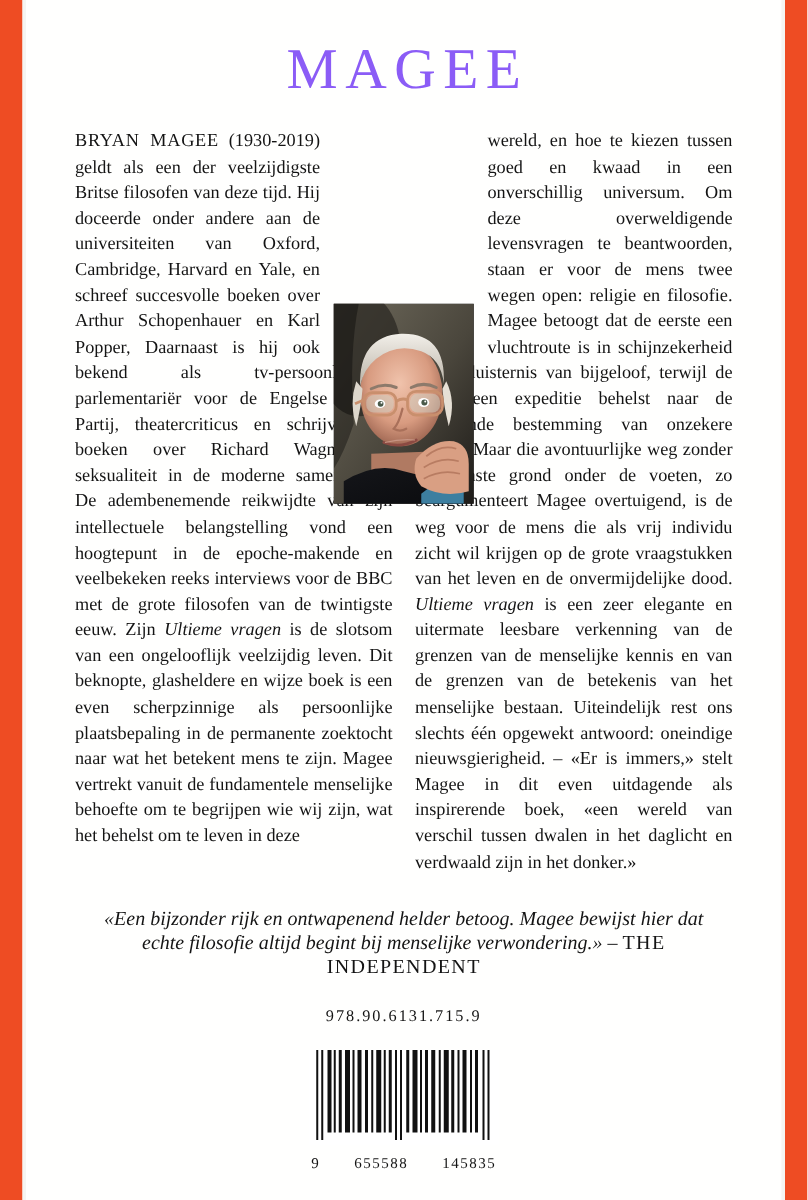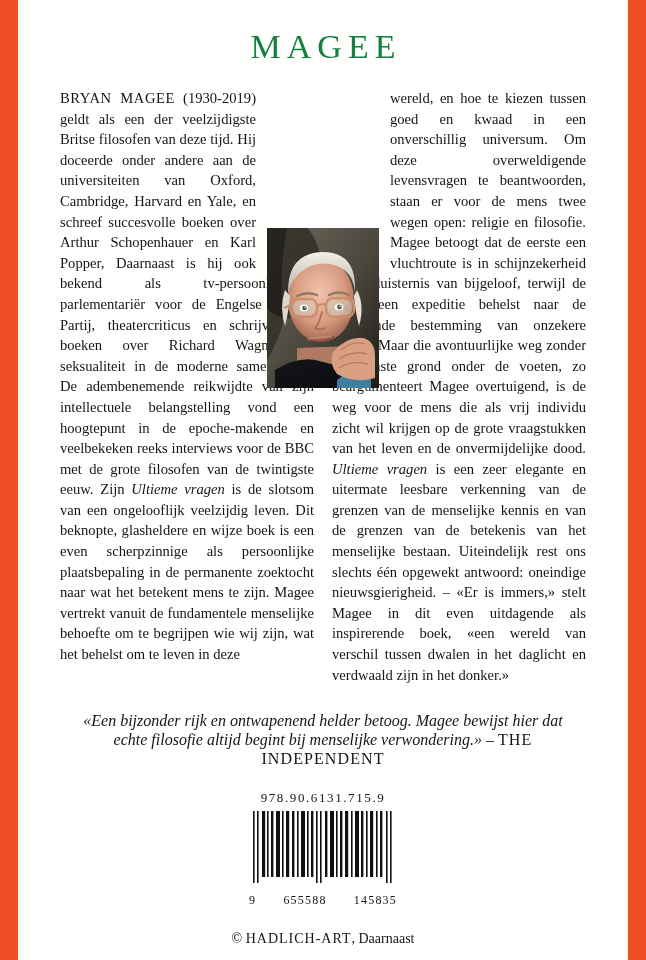--- a/index.html
+++ b/index.html
@@ -51,24 +51,24 @@
     left: 21px;
     right: 21px;
     top: 0;
     bottom: 0;
     background: #fffffe;
   }
 
   
   .title {
     text-align: center;
-    font-size: 34px;
+    font-size: 46px;
     letter-spacing: 6px;
     font-weight: 400;
-    color: #15803d;
+    color: #8b5cf6;
     margin: 28px 0 0 0;
     padding-left: 6px;
     font-family: "Liberation Serif", "DejaVu Serif", serif;
   }
 
   
   .body-wrap {
     position: relative;
     margin: 22px 39px 0 39px;
   }
@@ -140,21 +140,21 @@
 
   
   .isbn-block {
     margin-top: 22px;
     text-align: center;
   }
   .isbn-text {
     font-size: 13px;
     letter-spacing: 1.6px;
     color: #141414;
-    margin-bottom: 5px;
+    margin-bottom: 19px;
   }
   .barcode {
     display: inline-block;
     line-height: 0;
   }
   .barcode-digits {
     font-size: 12px;
     letter-spacing: 1.2px;
     color: #141414;
     margin-top: 2px;

